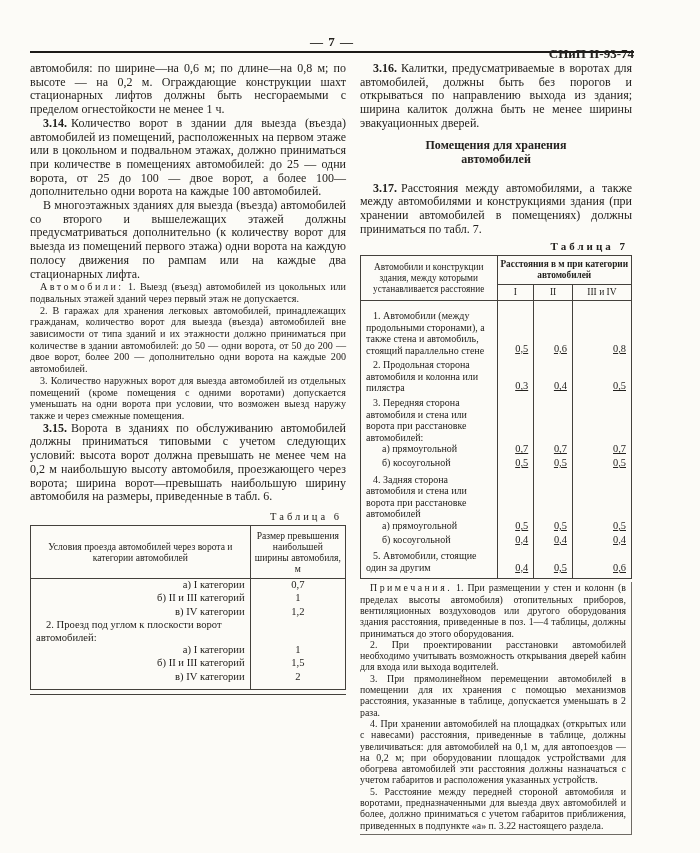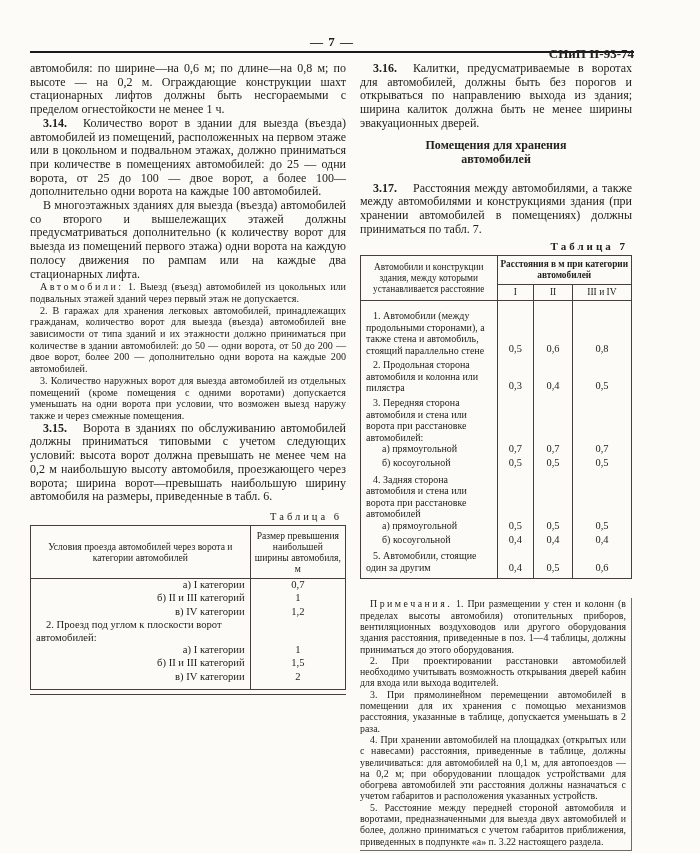--- a/index.html
+++ b/index.html
@@ -14,21 +14,21 @@
   .page-num{position:absolute;left:50%;transform:translateX(-50%);font-size:13px;font-weight:bold;letter-spacing:1px;}
   .doc-code{position:absolute;right:0;top:12px;font-size:13px;font-weight:bold;}
   
   .columns{display:flex;gap:14px;align-items:flex-start;}
   .col-left{width:316px;flex:0 0 316px;}
   .col-right{width:272px;flex:0 0 272px;}
   
   p{margin:0;}
   .body{font-size:12px;line-height:13.7px;text-align:justify;text-indent:13px;}
   .noindent{text-indent:0;}
-  .cnum{margin-right:16px;}
+  .cnum{margin-right:4px;}
   .note{font-size:10.1px;line-height:11.7px;text-align:justify;text-indent:10px;}
   .spaced{letter-spacing:2.5px;}
   
   .sec-heading{display:flex;flex-direction:column;align-items:center;font-weight:bold;font-size:12px;line-height:14.5px;margin:7px 0 15px 0;text-align:center;}
   
   .t-caption{text-align:right;letter-spacing:3px;font-size:10.5px;margin:7px 4px 3px 0;}
   .t7cap{font-weight:bold;font-size:11px;margin-top:4px;text-align:right;}
   
   table{border-collapse:collapse;}
   .t6{width:100%;border:1px solid #44413c;margin-top:2px;}
@@ -42,29 +42,29 @@
   .t6 tbody tr.last td{padding-bottom:6px;}
   .t6c1{width:212px;}.t6c2{width:92px;}
   .rule2{height:1px;background:#44413c;margin-top:4px;}
   
   .t7{width:100%;border:1px solid #44413c;margin-top:2px;}
   .t7 th{font-weight:normal;vertical-align:middle;}
   .t7 .stub-h{font-size:9.3px;line-height:10.8px;text-align:center;padding:3px 3px;border-bottom:1px solid #44413c;}
   .t7 .span-h{font-size:9.3px;line-height:10.8px;text-align:center;font-weight:bold;padding:3px 2px;border-left:1px solid #44413c;border-bottom:1px solid #44413c;}
   .t7 .cat{font-size:9.5px;text-align:center;padding:2px 0 3px 0;border-left:1px solid #44413c;border-bottom:1px solid #44413c;}
   .t7 tbody td{font-size:10px;line-height:11.6px;vertical-align:top;padding:0 5px;}
-  .t7 tbody td.v{border-left:1px solid #44413c;text-align:center;vertical-align:bottom;font-size:10.4px;padding-bottom:2px;}
+  .t7 tbody td.v{border-left:1px solid #44413c;text-align:right;vertical-align:bottom;font-size:10.4px;padding-bottom:2px;text-decoration:underline;}
   .t7 tbody td.lbl{text-indent:7px;}
   .t7 tbody td.sub{text-indent:16px;}
   .t7 tbody tr.numrow td{padding-top:3px;}
   .t7 tbody tr.first td{padding-top:9px;}
   .t7 tbody tr.last td{padding-bottom:5px;}
   .t7c0{width:134px;}.t7c1{width:36px;}.t7c2{width:38px;}.t7c3{width:58px;}
   
-  .t7-notes{margin-top:19px;border-right:1px solid #6e6a64;border-bottom:1px solid #6e6a64;padding:0 5px 3px 0;}
+  .t7-notes{margin-top:3px;border-right:1px solid #6e6a64;border-bottom:1px solid #6e6a64;padding:0 5px 3px 0;}
   .t7-notes .note{font-size:9.9px;line-height:11.3px;}
 </style>
 </head>
 <body>
 
 <div class="page">
   <div class="content">
 
     <div class="page-header">
       <span class="page-num">— 7 —</span>

